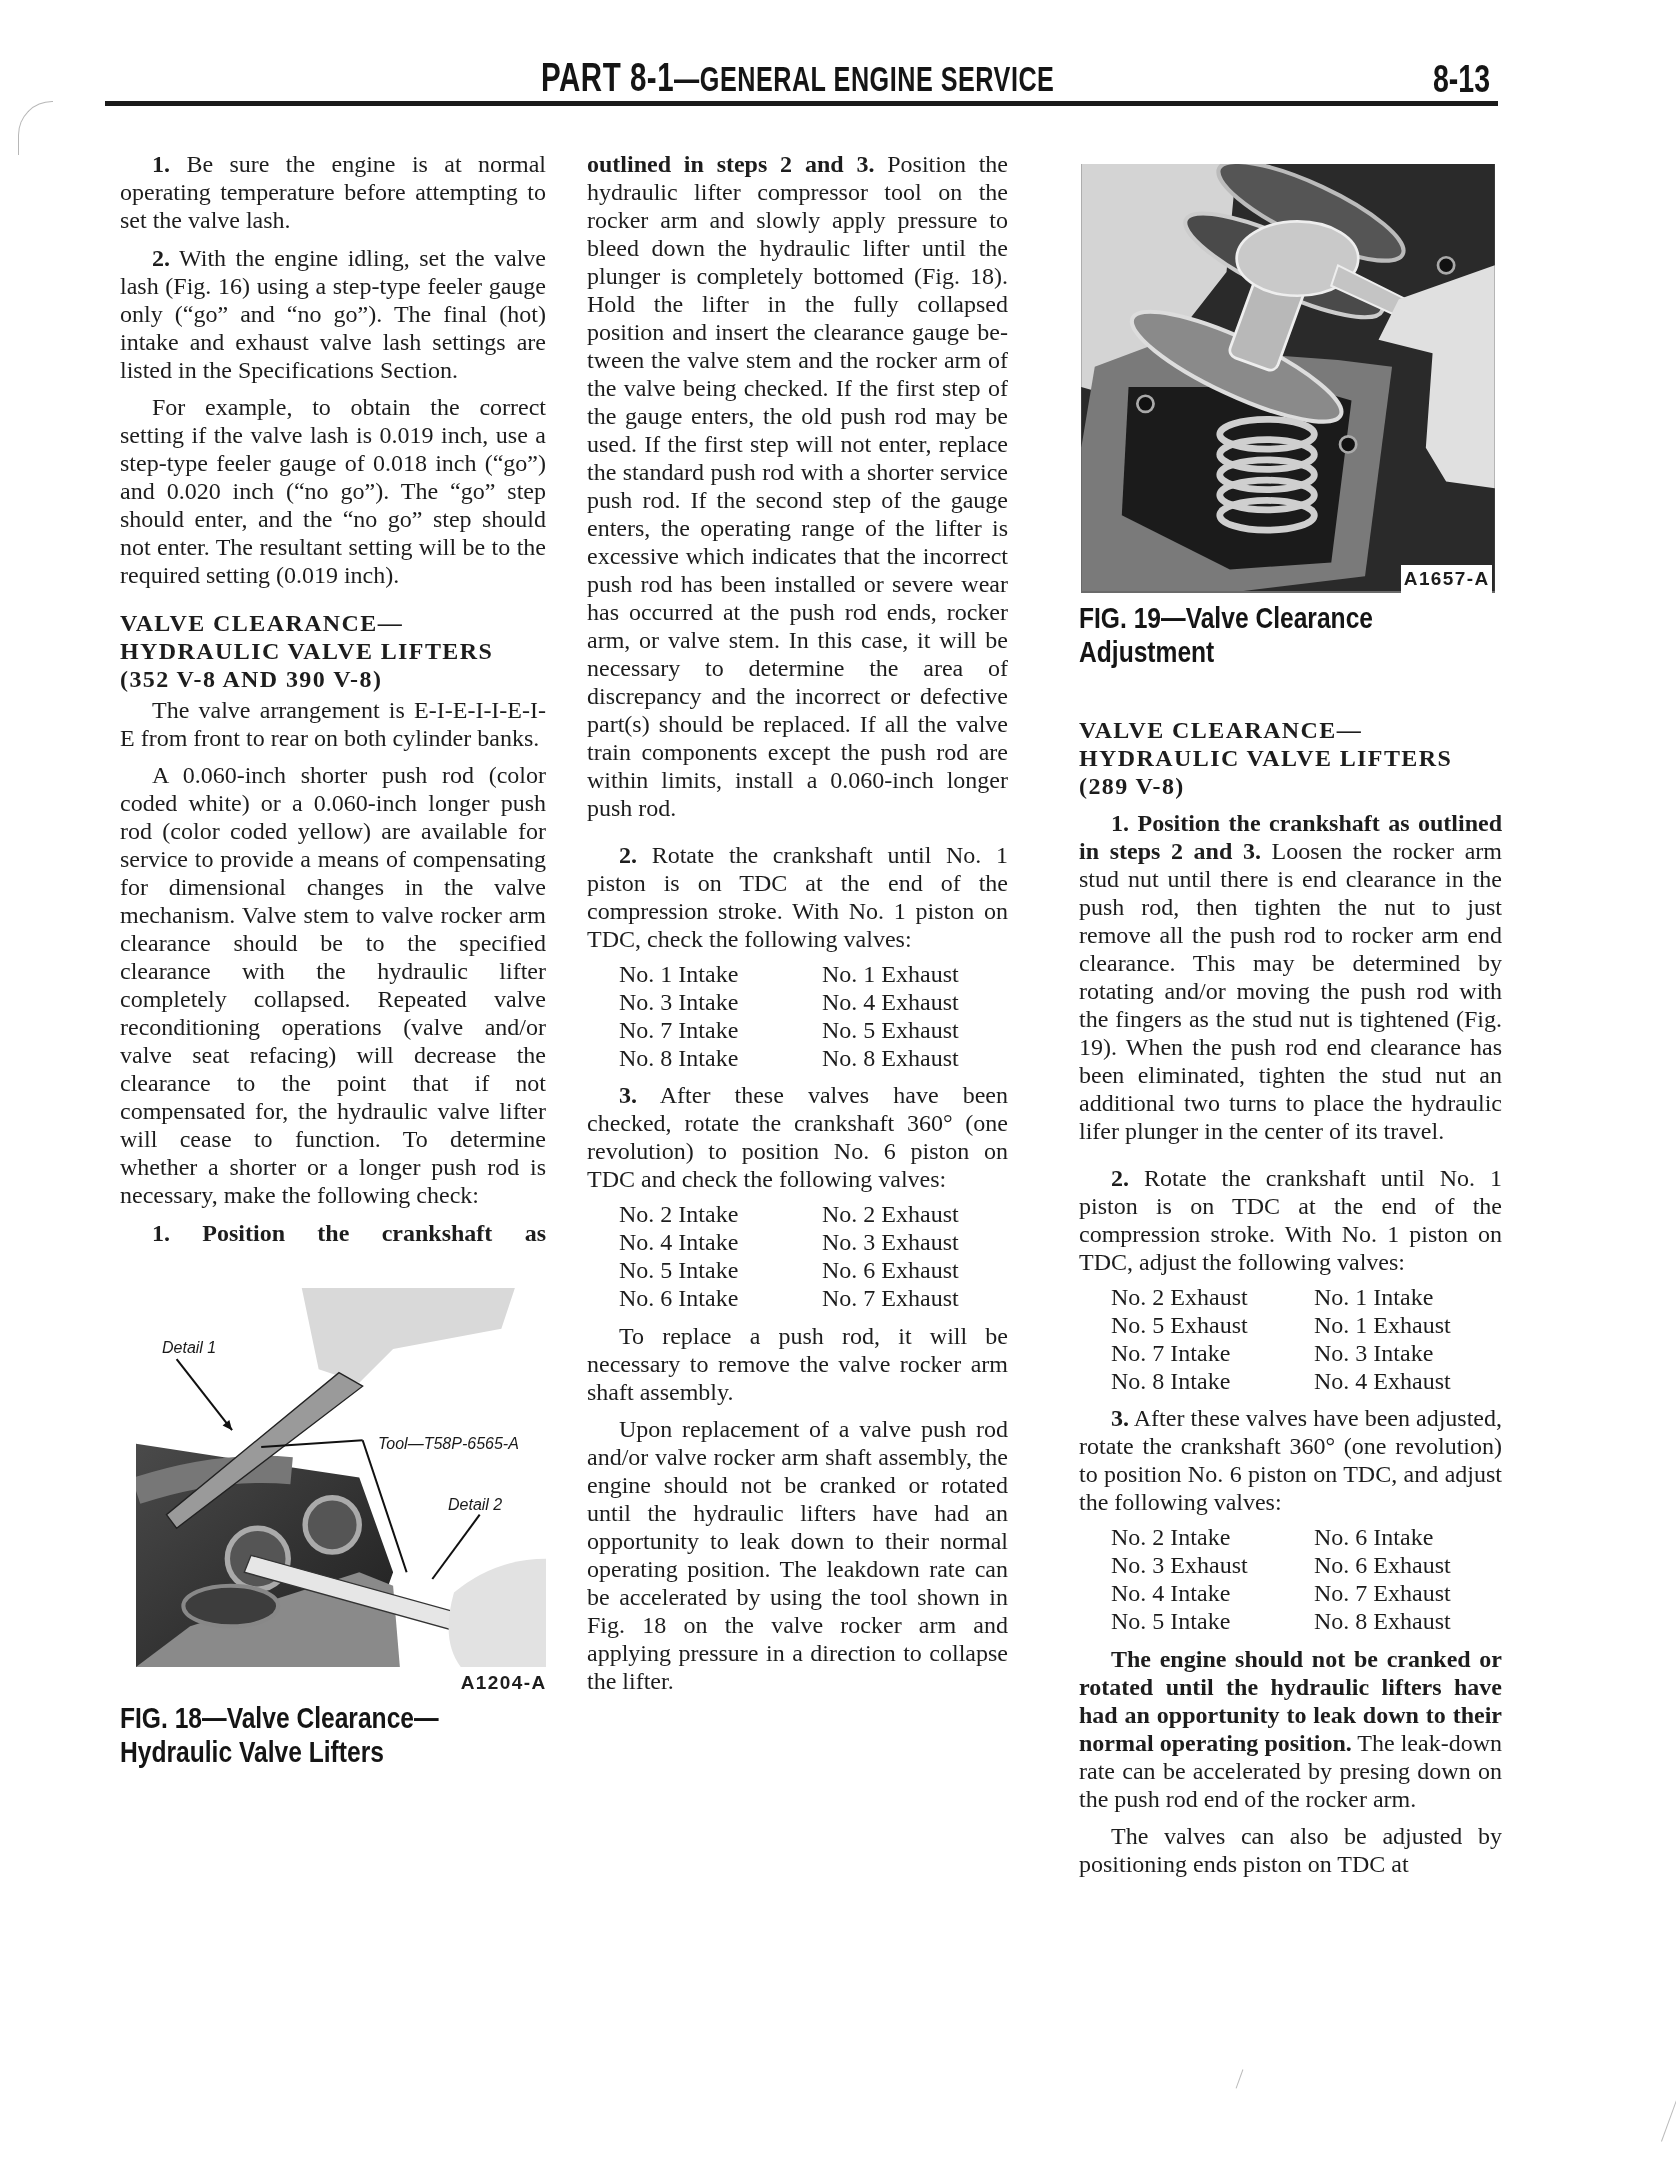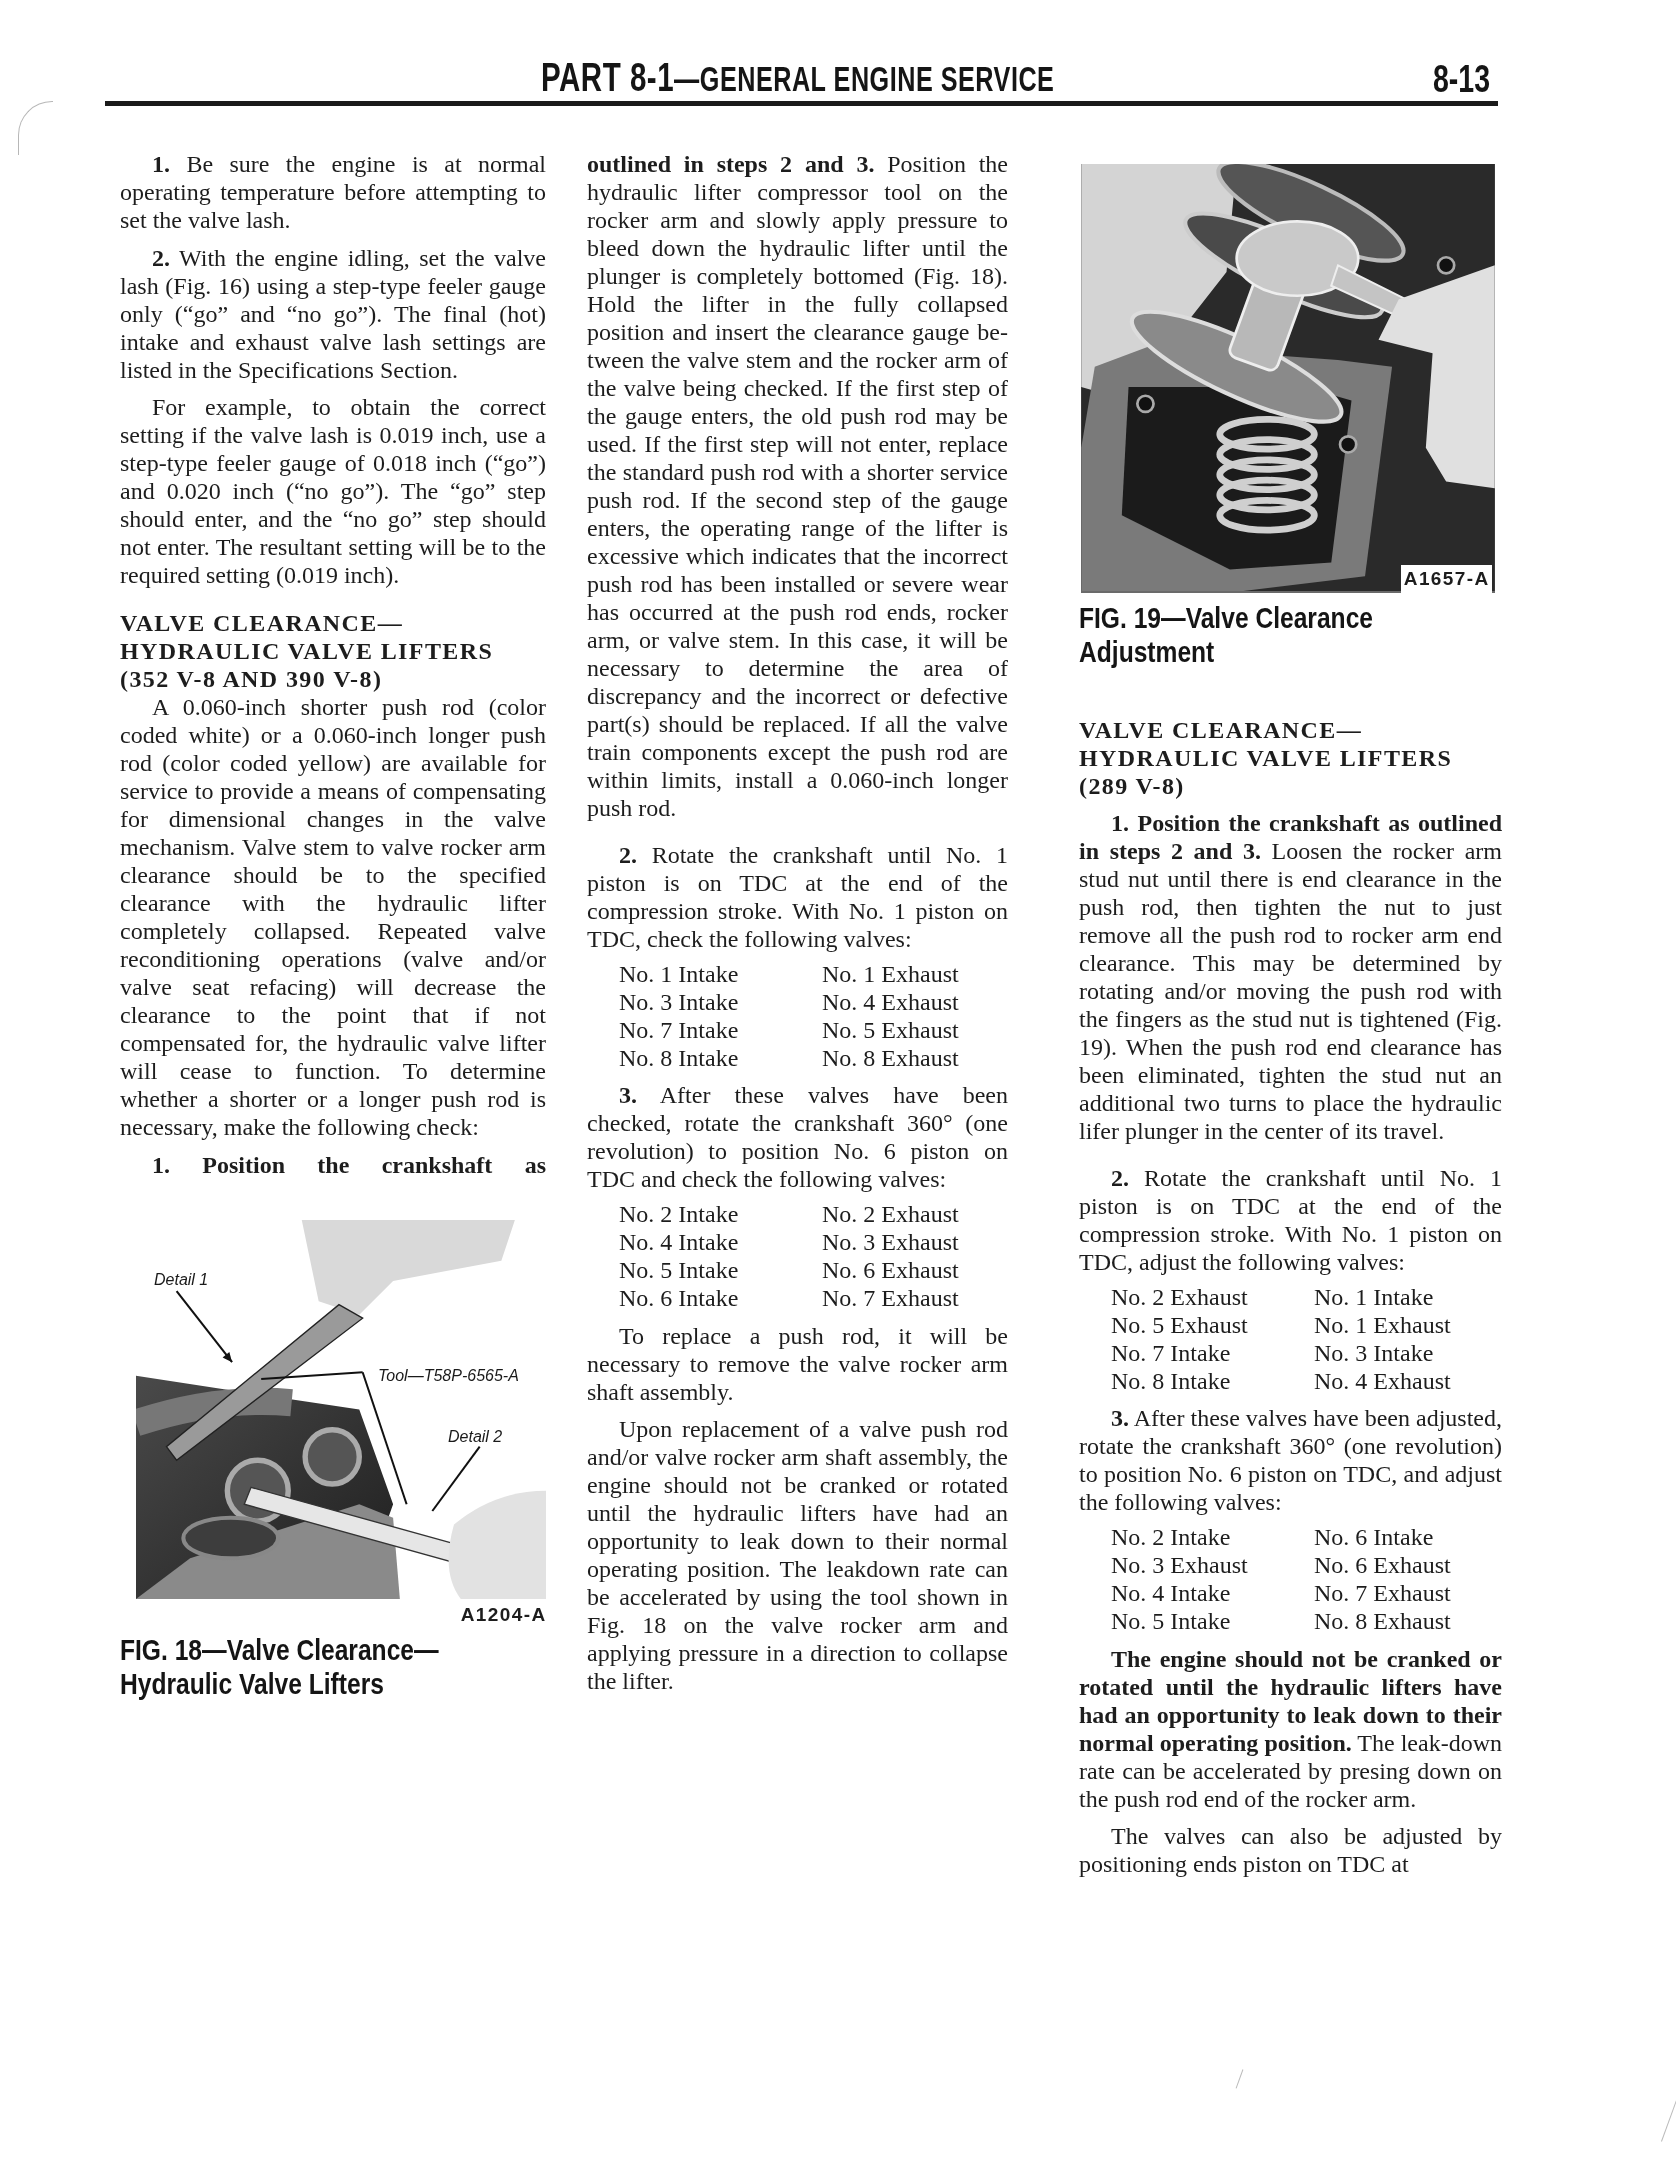--- a/index.html
+++ b/index.html
@@ -91,20 +91,21 @@
     <span class="num">2.</span>
     <span>With the engine idling, set the valve lash (Fig. 16) using a step-type feeler gauge only (“go” and “no go”). The final (hot) intake and exhaust valve lash settings are listed in the Specifications Section.</span>
   </p>
   <p class="para">For example, to obtain the correct setting if the valve lash is 0.019 inch, use a step-type feeler gauge of 0.018 inch (“go”) and 0.020 inch (“no go”). The “go” step should enter, and the “no go” step should not enter. The resultant setting will be to the re­quired setting (0.019 inch).</p>
 
   <div class="heading">
     <div>VALVE CLEARANCE—</div>
     <div>HYDRAULIC VALVE LIFTERS</div>
     <div>(352 V-8 AND 390 V-8)</div>
   </div>
+  <p class="para" style="margin-top:2.7px">The valve arrangement is E-I-E-I-I-E-I-E from front to rear on both cylinder banks.</p>
   <p class="para">A 0.060-inch shorter push rod (color coded white) or a 0.060-inch longer push rod (color coded yellow) are available for service to provide a means of compensating for dimen­sional changes in the valve mecha­nism. Valve stem to valve rocker arm clearance should be to the specified clearance with the hy­draulic lifter completely collapsed. Repeated valve reconditioning opera­tions (valve and/or valve seat refac­ing) will decrease the clearance to the point that if not compensated for, the hydraulic valve lifter will cease to function. To determine whether a shorter or a longer push rod is necessary, make the following check:</p>
   <p class="para" style="text-align-last: justify;">
     <span class="num">1.</span>
     <span class="bold">Position the crankshaft as</span>
   </p>
 
   <div class="figure" style="margin-top:41px;">
     <div class="photo" style="width:410px; height:379px; margin-left:16px; background:#fff;">
       <svg width="410" height="379" viewBox="0 0 606 560">
         <defs>
@@ -128,21 +129,21 @@
         <polygon points="170,395 530,495 520,520 160,420" fill="#e6e6e6" stroke="#333" stroke-width="2"></polygon>
 
         <path d="M470,450 Q530,400 606,400 L606,560 L480,560 Q450,520 470,450 Z" fill="#e2e2e2"></path>
 
         <line x1="60" y1="105" x2="142" y2="210" stroke="#111" stroke-width="3"></line>
         <polygon points="142,210 128,203 138,195" fill="#111"></polygon>
         <polyline points="335,225 185,235" stroke="#111" stroke-width="3" fill="none"></polyline>
         <polyline points="335,225 400,420" stroke="#111" stroke-width="3" fill="none"></polyline>
         <line x1="508" y1="335" x2="438" y2="430" stroke="#111" stroke-width="3"></line>
       </svg>
-      <span class="callout" style="left:18px; top:46px;">Detail 1</span>
+      <span class="callout" style="left:26px; top:46px;">Detail 1</span>
       <span class="callout" style="left:242px; top:142px;font-style:italic;">Tool—T58P-6565-A</span>
       <span class="callout" style="left:312px; top:203px;">Detail 2</span>
     </div>
     <div class="fig-id" style="position:relative; display:inline-block; left:338px; margin-top:-6.8px;">A1204-A</div>
     <div class="fig-caption" style="margin-top:4px;">
       <div>FIG. 18—Valve Clearance—</div>
       <div>Hydraulic Valve Lifters</div>
     </div>
   </div>
 </div>

